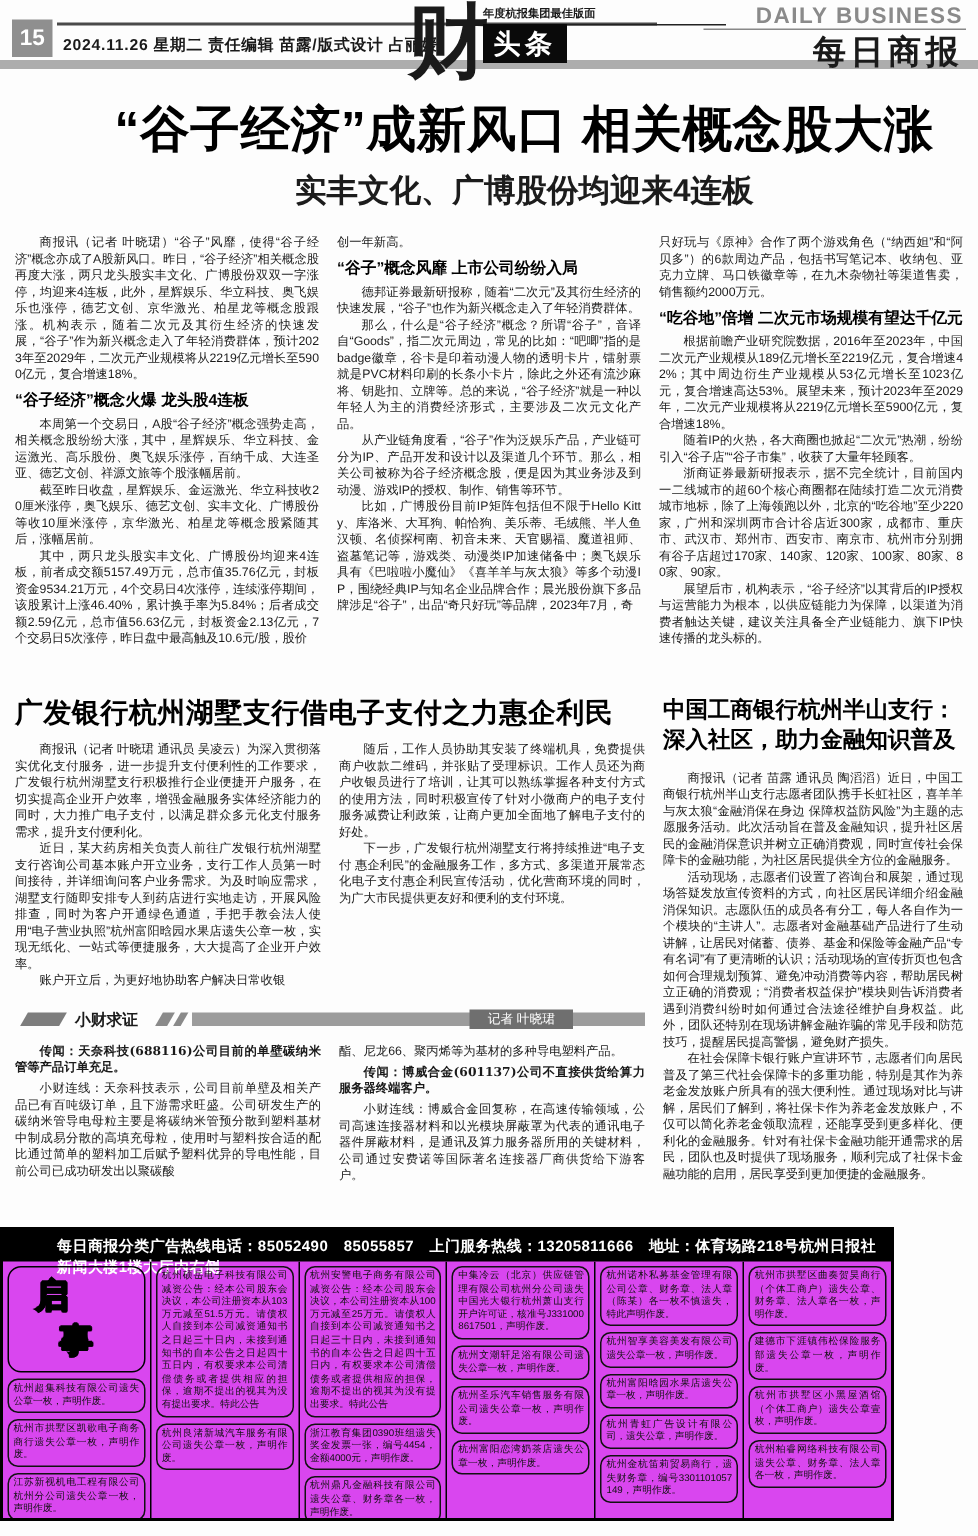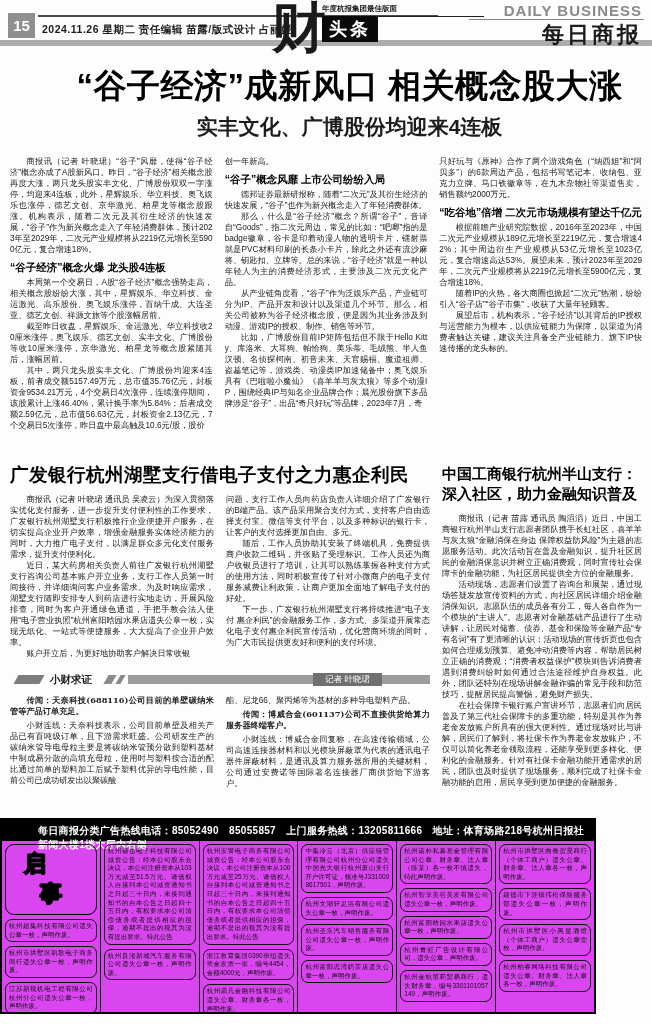--- a/index.html
+++ b/index.html
@@ -112,35 +112,35 @@
     <p>德邦证券最新研报称，随着“二次元”及其衍生经济的快速发展，“谷子”也作为新兴概念走入了年轻消费群体。</p>
     <p>那么，什么是“谷子经济”概念？所谓“谷子”，音译自“Goods”，指二次元周边，常见的比如：“吧唧”指的是badge徽章，谷卡是印着动漫人物的透明卡片，镭射票就是PVC材料印刷的长条小卡片，除此之外还有流沙麻将、钥匙扣、立牌等。总的来说，“谷子经济”就是一种以年轻人为主的消费经济形式，主要涉及二次元文化产品。</p>
     <p>从产业链角度看，“谷子”作为泛娱乐产品，产业链可分为IP、产品开发和设计以及渠道几个环节。那么，相关公司被称为谷子经济概念股，便是因为其业务涉及到动漫、游戏IP的授权、制作、销售等环节。</p>
     <p>比如，广博股份目前IP矩阵包括但不限于Hello Kitty、库洛米、大耳狗、帕恰狗、美乐蒂、毛绒熊、半人鱼汉顿、名侦探柯南、初音未来、天官赐福、魔道祖师、盗墓笔记等，游戏类、动漫类IP加速储备中；奥飞娱乐具有《巴啦啦小魔仙》《喜羊羊与灰太狼》等多个动漫IP，围绕经典IP与知名企业品牌合作；晨光股份旗下多品牌涉足“谷子”，出品“奇只好玩”等品牌，2023年7月，奇</p>
   </div>
   <div class="lead-col">
     <p class="noindent">只好玩与《原神》合作了两个游戏角色（“纳西妲”和“阿贝多”）的6款周边产品，包括书写笔记本、收纳包、亚克力立牌、马口铁徽章等，在九木杂物社等渠道售卖，销售额约2000万元。</p>
     <div class="subhead">“吃谷地”倍增 二次元市场规模有望达千亿元</div>
     <p>根据前瞻产业研究院数据，2016年至2023年，中国二次元产业规模从189亿元增长至2219亿元，复合增速42%；其中周边衍生产业规模从53亿元增长至1023亿元，复合增速高达53%。展望未来，预计2023年至2029年，二次元产业规模将从2219亿元增长至5900亿元，复合增速18%。</p>
     <p>随着IP的火热，各大商圈也掀起“二次元”热潮，纷纷引入“谷子店”“谷子市集”，收获了大量年轻顾客。</p>
+    <p>浙商证券最新研报表示，据不完全统计，目前国内一二线城市的超60个核心商圈都在陆续打造二次元消费城市地标，除了上海领跑以外，北京的“吃谷地”至少220家，广州和深圳两市合计谷店近300家，成都市、重庆市、武汉市、郑州市、西安市、南京市、杭州市分别拥有谷子店超过170家、140家、120家、100家、80家、80家、90家。</p>
     <p>展望后市，机构表示，“谷子经济”以其背后的IP授权与运营能力为根本，以供应链能力为保障，以渠道为消费者触达关键，建议关注具备全产业链能力、旗下IP快速传播的龙头标的。</p>
   </div>
 </div>
 
 <div class="mid">
   <div class="mid-left">
     <h3 class="gf-head">广发银行杭州湖墅支行借电子支付之力惠企利民</h3>
     <div class="gf-cols">
       <div class="gf-col">
         <p>商报讯（记者 叶晓珺 通讯员 吴凌云）为深入贯彻落实优化支付服务，进一步提升支付便利性的工作要求，广发银行杭州湖墅支行积极推行企业便捷开户服务，在切实提高企业开户效率，增强金融服务实体经济能力的同时，大力推广电子支付，以满足群众多元化支付服务需求，提升支付便利化。</p>
         <p>近日，某大药房相关负责人前往广发银行杭州湖墅支行咨询公司基本账户开立业务，支行工作人员第一时间接待，并详细询问客户业务需求。为及时响应需求，湖墅支行随即安排专人到药店进行实地走访，开展风险排查，同时为客户开通绿色通道，手把手教会法人使用“电子营业执照”杭州富阳晗园水果店遗失公章一枚，实现无纸化、一站式等便捷服务，大大提高了企业开户效率。</p>
         <p>账户开立后，为更好地协助客户解决日常收银</p>
       </div>
       <div class="gf-col">
-        <p class="noindent">问题，支行工作人员向药店负责人详细介绍了广发银行的B端产品。该产品采用聚合支付方式，支持客户自由选择支付宝、微信等支付平台，以及多种标识的银行卡，让客户的支付选择更加自由、多元。</p>
         <p>随后，工作人员协助其安装了终端机具，免费提供商户收款二维码，并张贴了受理标识。工作人员还为商户收银员进行了培训，让其可以熟练掌握各种支付方式的使用方法，同时积极宣传了针对小微商户的电子支付服务减费让利政策，让商户更加全面地了解电子支付的好处。</p>
         <p>下一步，广发银行杭州湖墅支行将持续推进“电子支付 惠企利民”的金融服务工作，多方式、多渠道开展常态化电子支付惠企利民宣传活动，优化营商环境的同时，为广大市民提供更友好和便利的支付环境。</p>
       </div>
     </div>
 
     <div class="divider">
       <span class="dv-block"></span>
       <span class="dv-label">小财求证</span>
       <span class="dv-slash1"></span>
       <span class="dv-slash2"></span>

